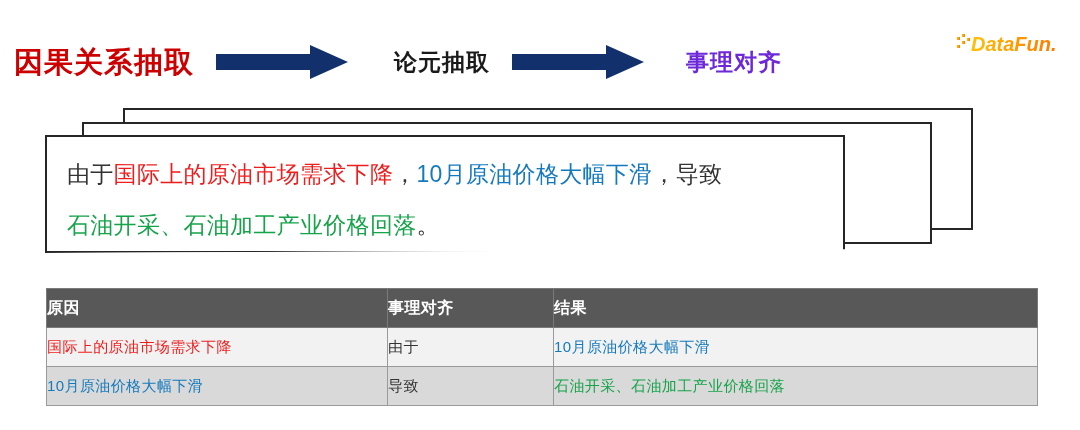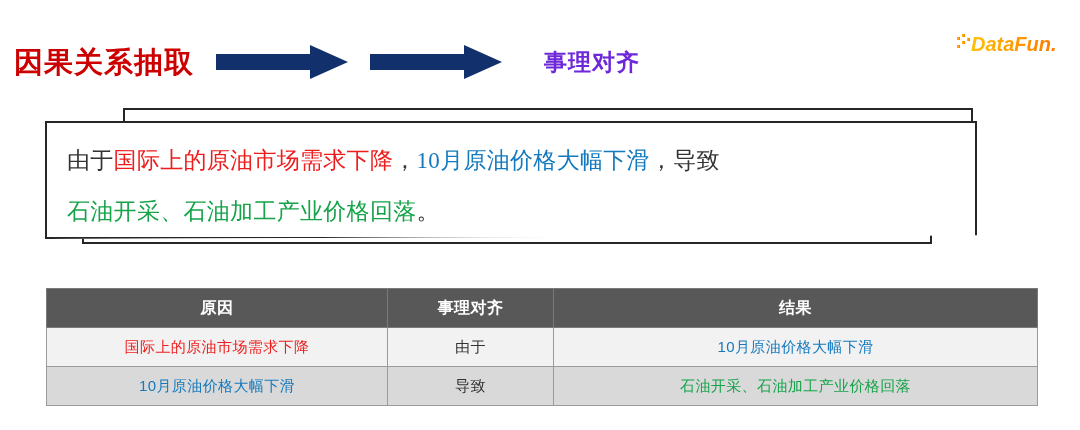--- a/index.html
+++ b/index.html
@@ -77,29 +77,28 @@
     top: 14px;
     width: 850px;
     height: 122px;
     border: 2.2px solid #262626;
     background: #ffffff;
     box-sizing: border-box;
   }
   .card-front {
     position: absolute;
     left: 45px;
-    top: 13px;
-    width: 932px;
+    top: 27px;
+    width: 800px;
     height: 118px;
     background: #ffffff;
     box-sizing: border-box;
     
     clip-path: polygon(0 0, 100% 0, 100% 97%, 0 100%);
     border: 0;
-    font-family: Liberation Serif, serif;
   }
   .card-front-border {
     position: absolute;
     left: 0; top: 0; right: 0; bottom: 0;
     border: 2.2px solid #262626;
     box-sizing: border-box;
     clip-path: polygon(0 0, 100% 0, 100% 97%, 0 100%);
     pointer-events: none;
   }
   .card-text {
@@ -125,21 +124,21 @@
     top: 288px;
     width: 988px;
   }
   table.ce-table {
     border-collapse: collapse;
     width: 988px;
     table-layout: fixed;
   }
   table.ce-table th,
   table.ce-table td {
-    text-align: center;
+    text-align: left;
     vertical-align: middle;
     border: 1px solid #9a9a9a;
     padding: 0;
     height: 38px;
     font-size: 15px;
     font-weight: normal;
     letter-spacing: 0.4px;
     margin-left: 9px;
   }
   table.ce-table thead th {
@@ -162,20 +161,21 @@
 <div class="pipeline">
 
   <div class="stage-label stage-1">因果关系抽取</div>
 
   <div class="arrow">
     <svg width="132" height="34" viewBox="0 0 132 34" xmlns="http://www.w3.org/2000/svg">
       <polygon points="0,9 94,9 94,0 132,17 94,34 94,25 0,25" fill="#12306b"></polygon>
     </svg>
   </div>
 
+  <div class="stage-label stage-2">论元抽取</div>
 
   <div class="arrow">
     <svg width="132" height="34" viewBox="0 0 132 34" xmlns="http://www.w3.org/2000/svg">
       <polygon points="0,9 94,9 94,0 132,17 94,34 94,25 0,25" fill="#12306b"></polygon>
     </svg>
   </div>
 
   <div class="stage-label stage-3">事理对齐</div>
 </div>
 

